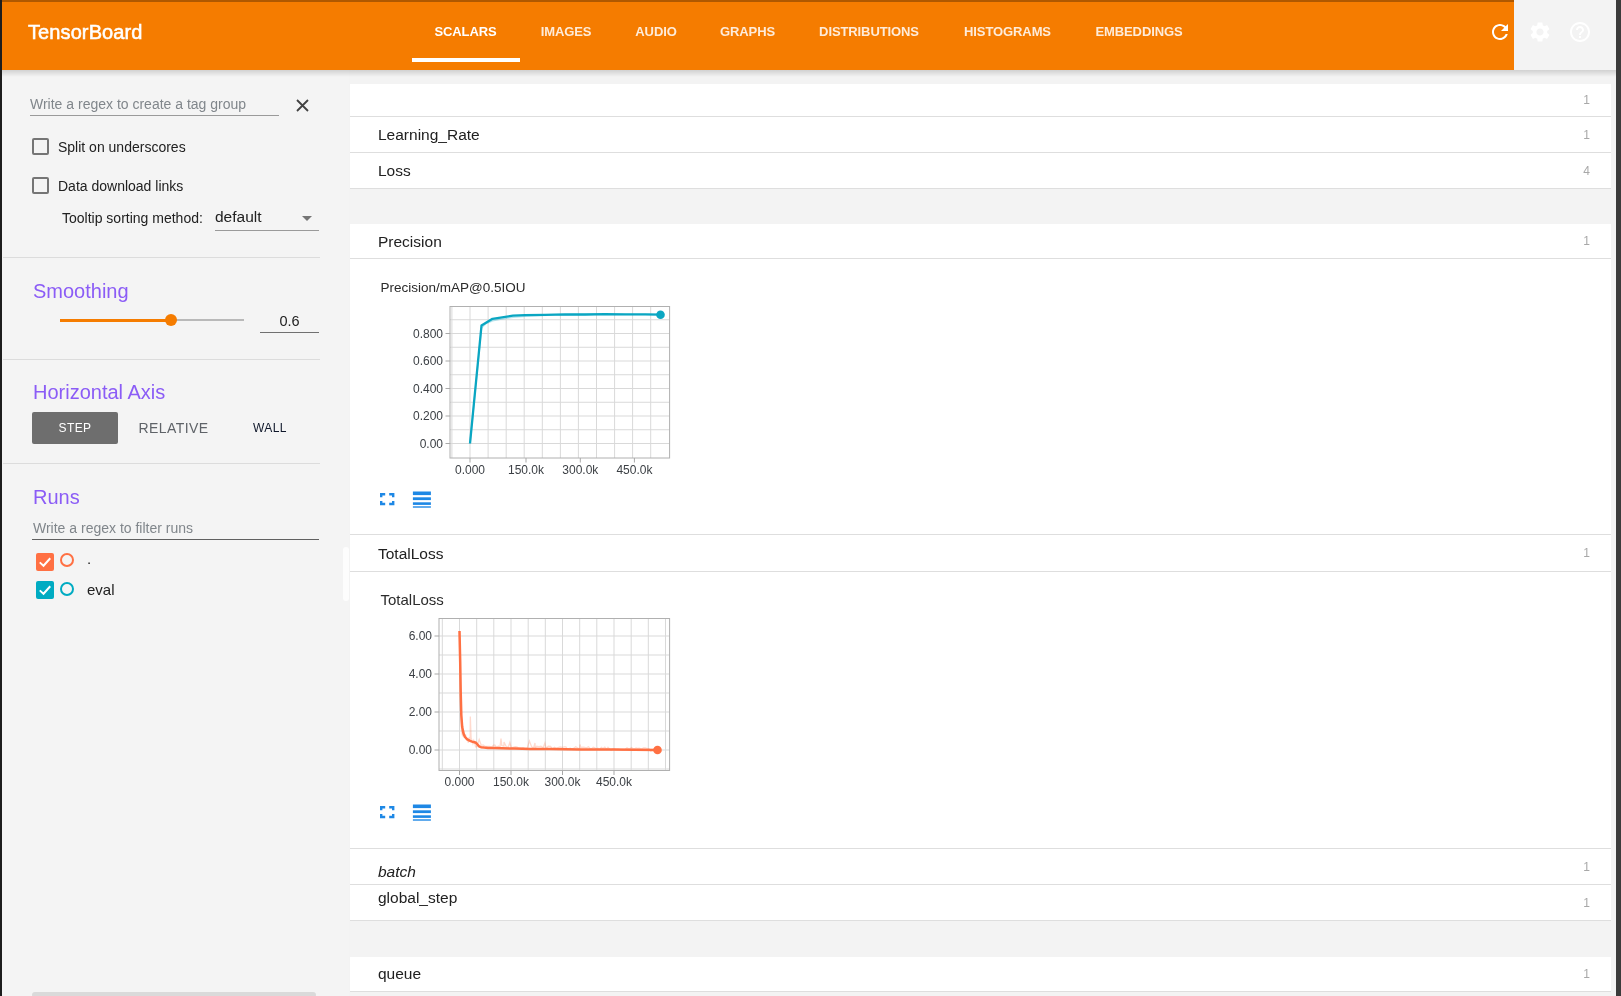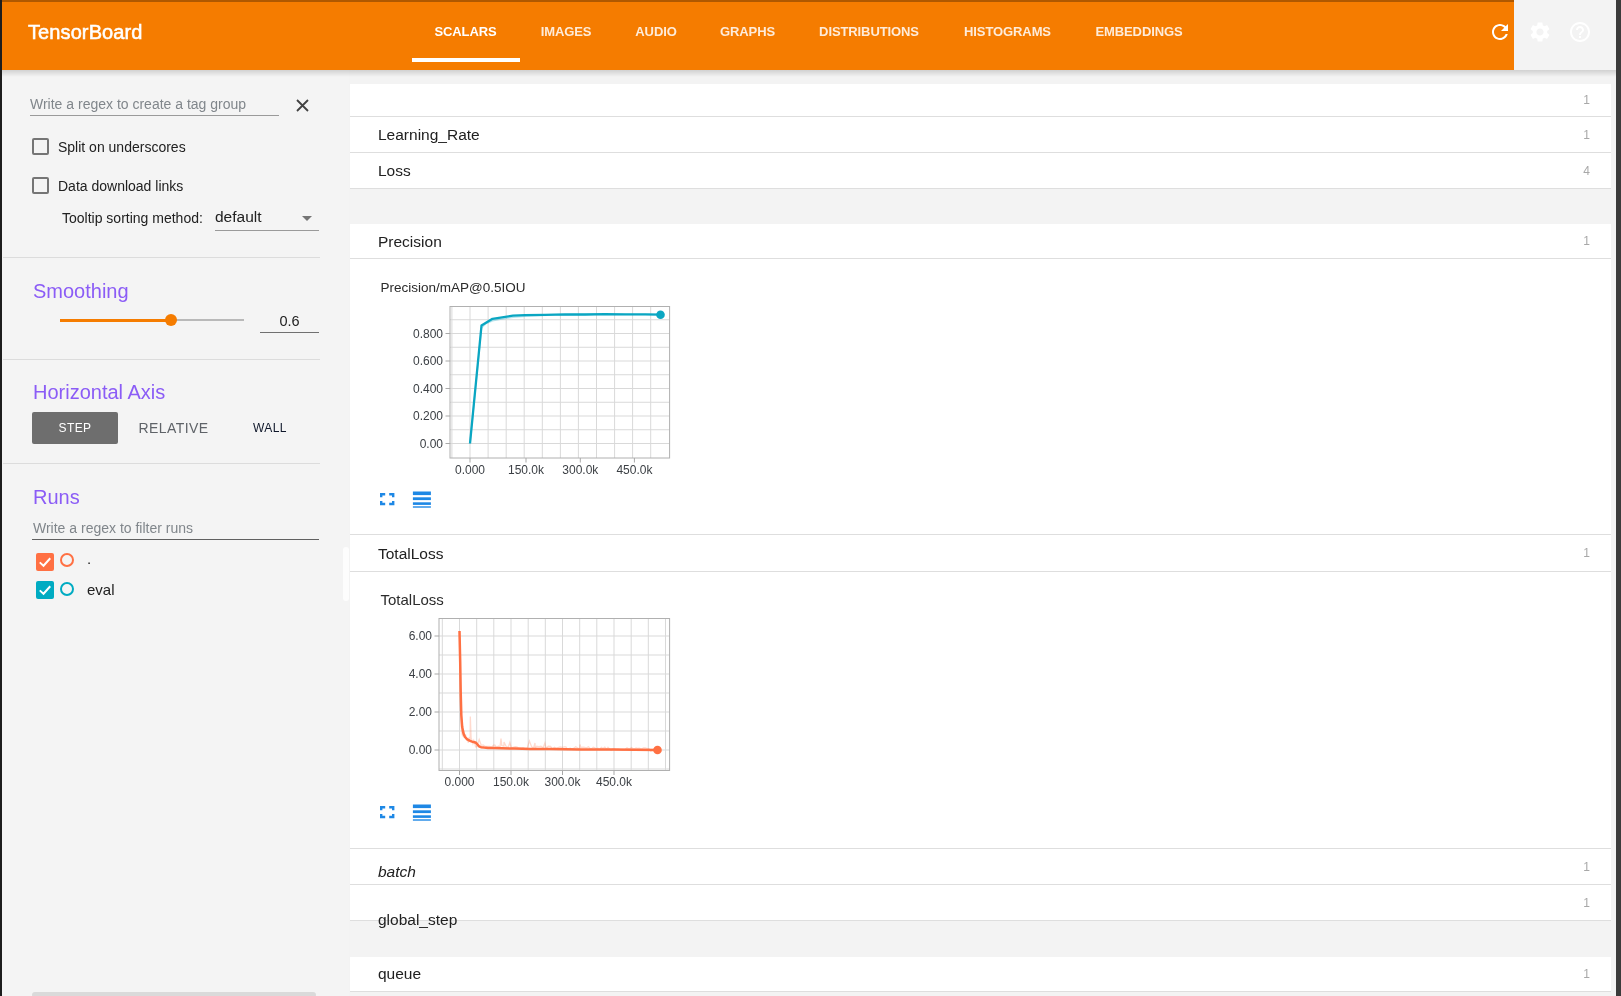--- a/index.html
+++ b/index.html
@@ -283,21 +283,21 @@
         <rect x="62.9" y="247.3" width="18" height="1.4"></rect>
       </g>
     </svg>
   </div>
 
   <div class="row" style="top:779px; height:36px;">
       <div class="rowlabel" style="top:14px;font-style:italic;">batch</div>
       <div class="rowcount" style="top:11px;">1</div>
     </div>
   <div class="row" style="top:815px; height:36px;">
-      <div class="rowlabel" style="top:26px;">global_step</div>
+      <div class="rowlabel" style="top:4px;">global_step</div>
       <div class="rowcount" style="top:11px;">1</div>
     </div>
   <div class="row" style="top:887px; height:34.5px;">
       <div class="rowlabel" style="top:8px;">queue</div>
       <div class="rowcount" style="top:10px;">1</div>
     </div>
 </div>
 
 <div id="leftedge"></div>
 <div id="rightedge"></div>

